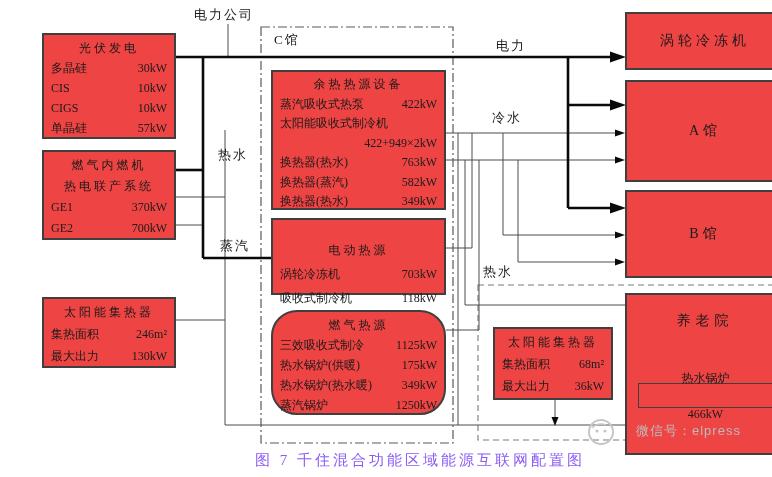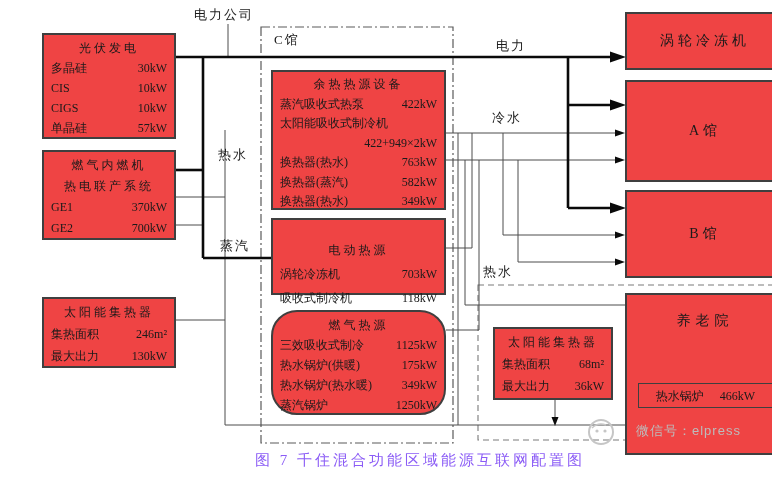--- a/index.html
+++ b/index.html
@@ -191,21 +191,21 @@
   <div class="box hall" style="left:597px;top:80px;width:160px;height:102px;">
     <span>A馆</span>
   </div>
   <div class="box hall" style="left:597px;top:190px;width:160px;height:88px;">
     <span>B馆</span>
   </div>
 
   <div class="box" style="left:597px;top:293px;width:160px;height:162px;">
     <div class="t nursing-title" style="letter-spacing:5px;font-size:14px;">养老院</div>
   </div>
-  <div class="box" style="left:610px;top:383px;width:135px;height:25px;display:flex;align-items:center;justify-content:center;gap:16px;border-width:1.5px;">
+  <div class="box" style="left:610px;top:383px;width:135px;height:25px;display:flex;align-items:center;justify-content:center;gap:16px;border-width:1.5px;flex-direction:column;">
     <span>热水锅炉</span>
     <span>466kW</span>
   </div>
 
   <div class="box" style="left:465px;top:327px;width:120px;height:73px;line-height:22px;padding-top:2px;">
     <div class="t">太阳能集热器</div>
     <div class="r">
         <span>集热面积</span>
         <span>68m²</span>
       </div>

